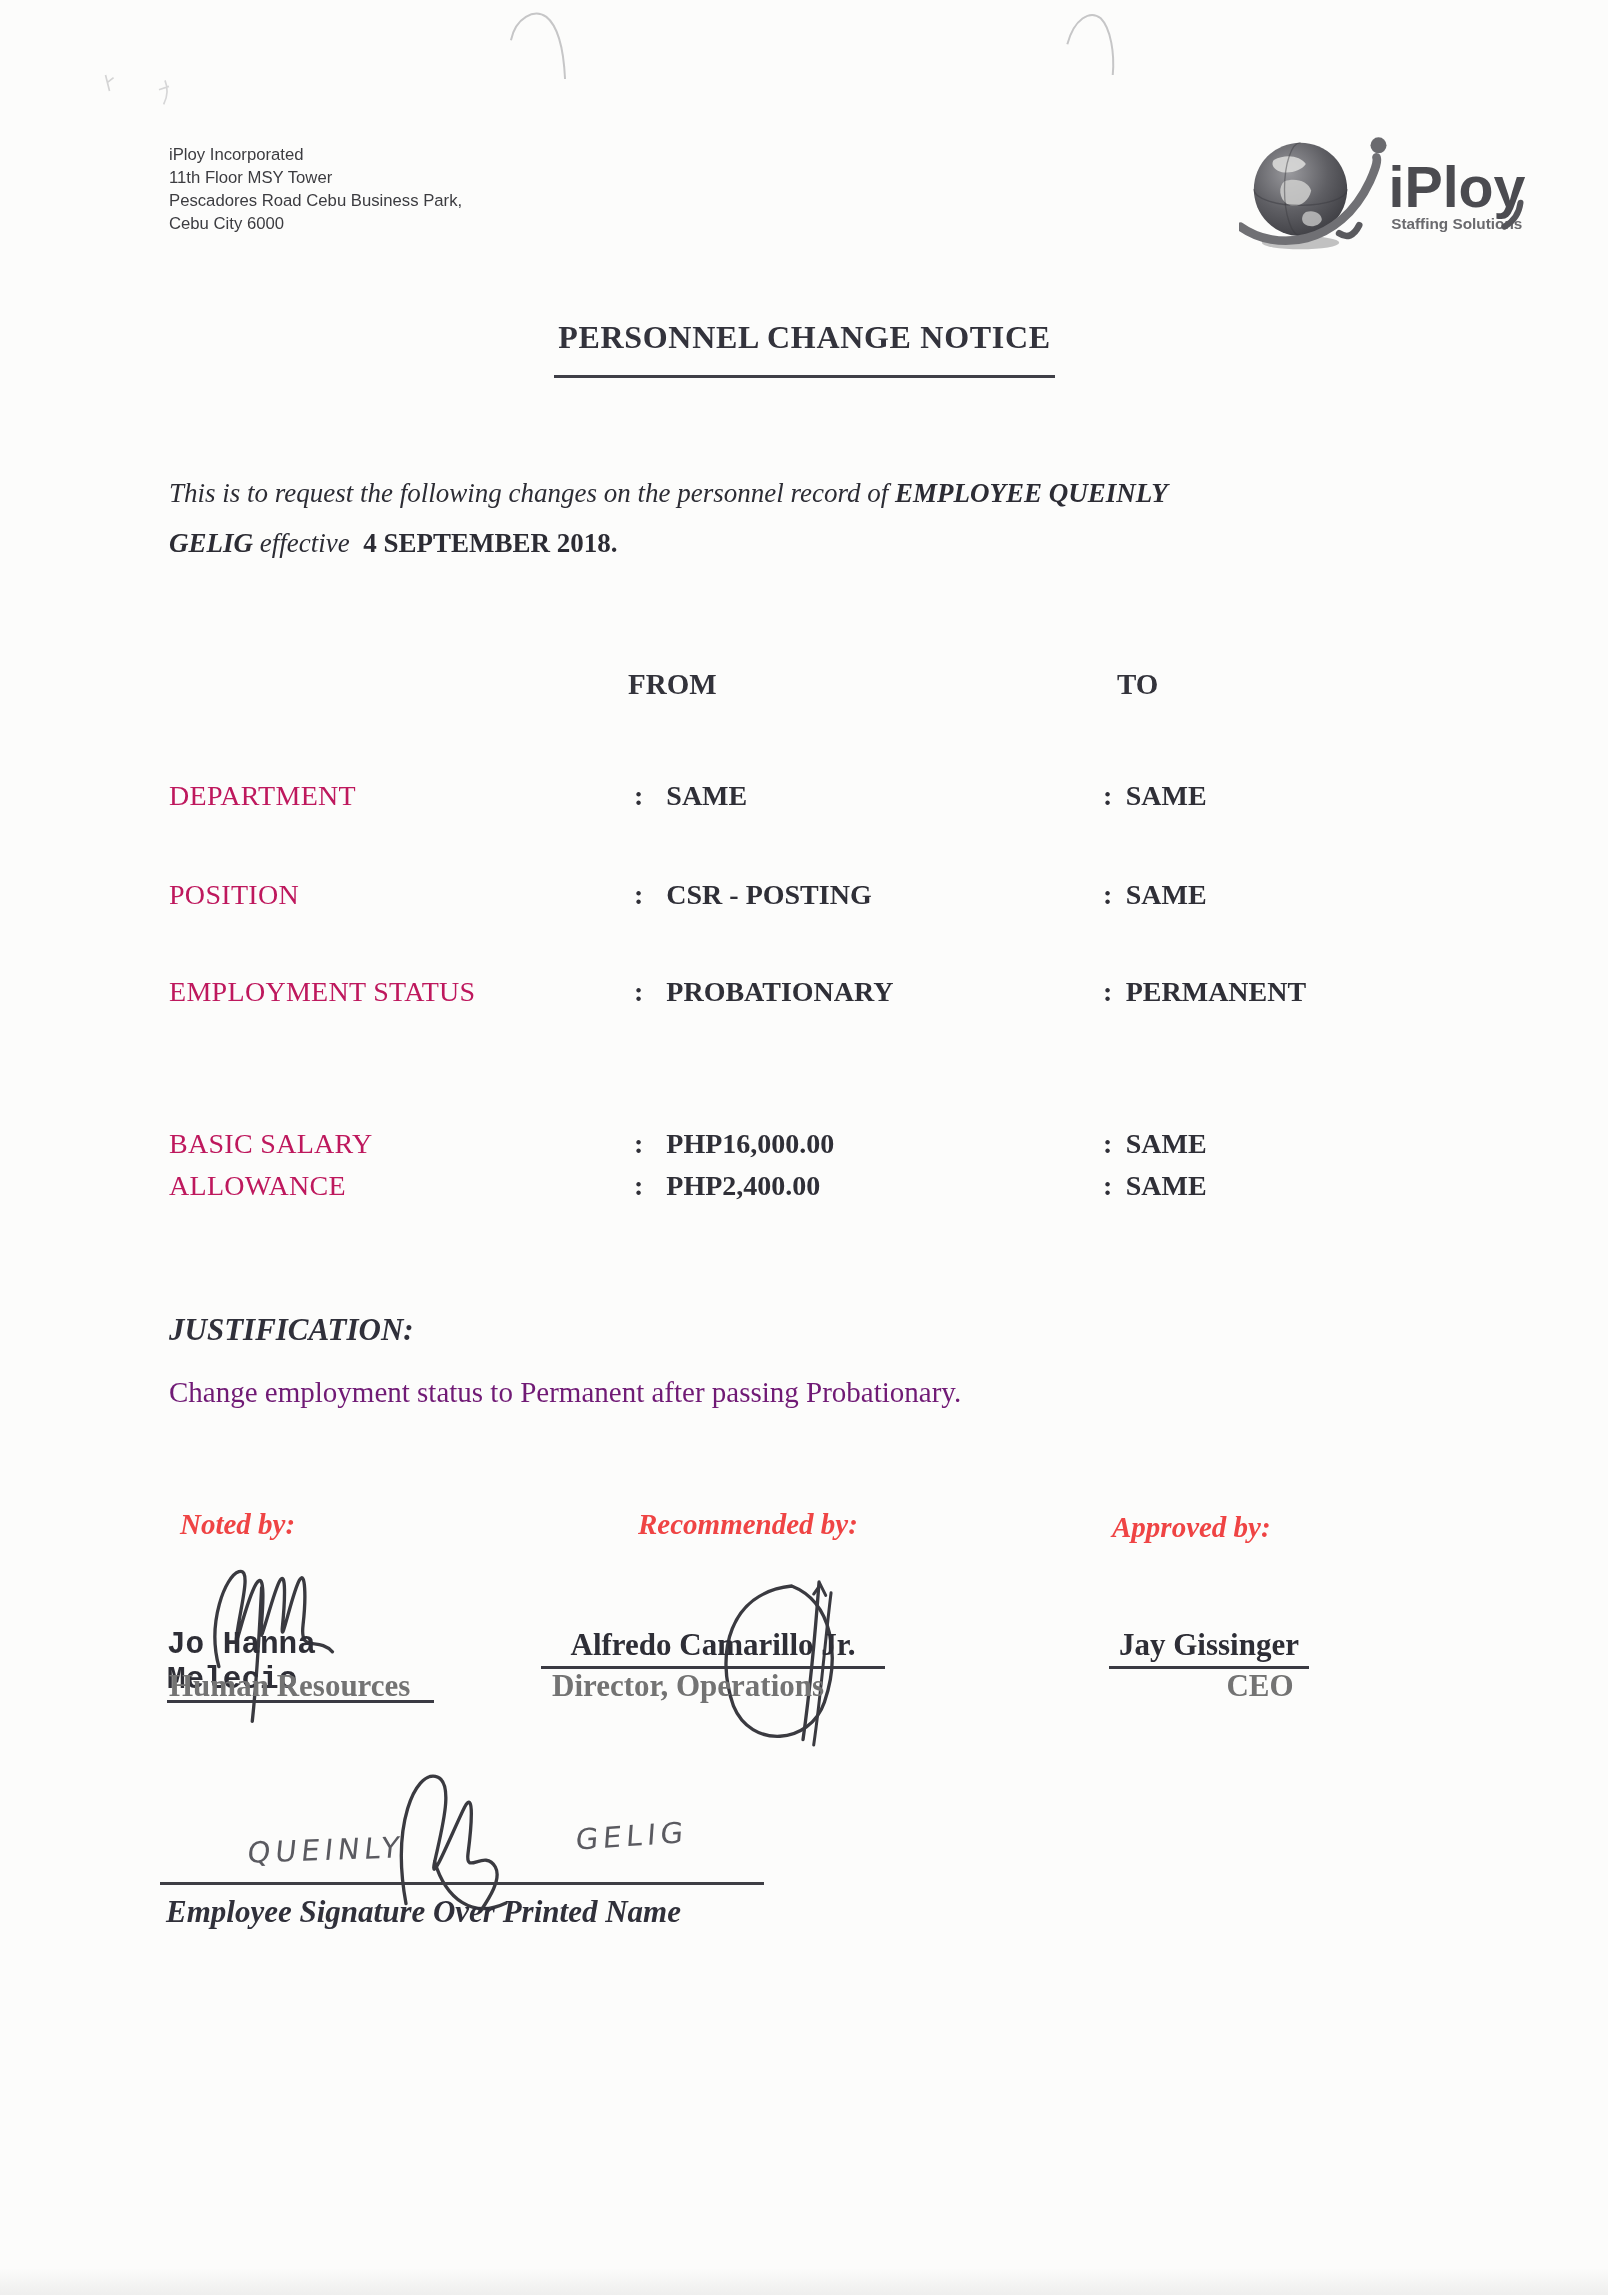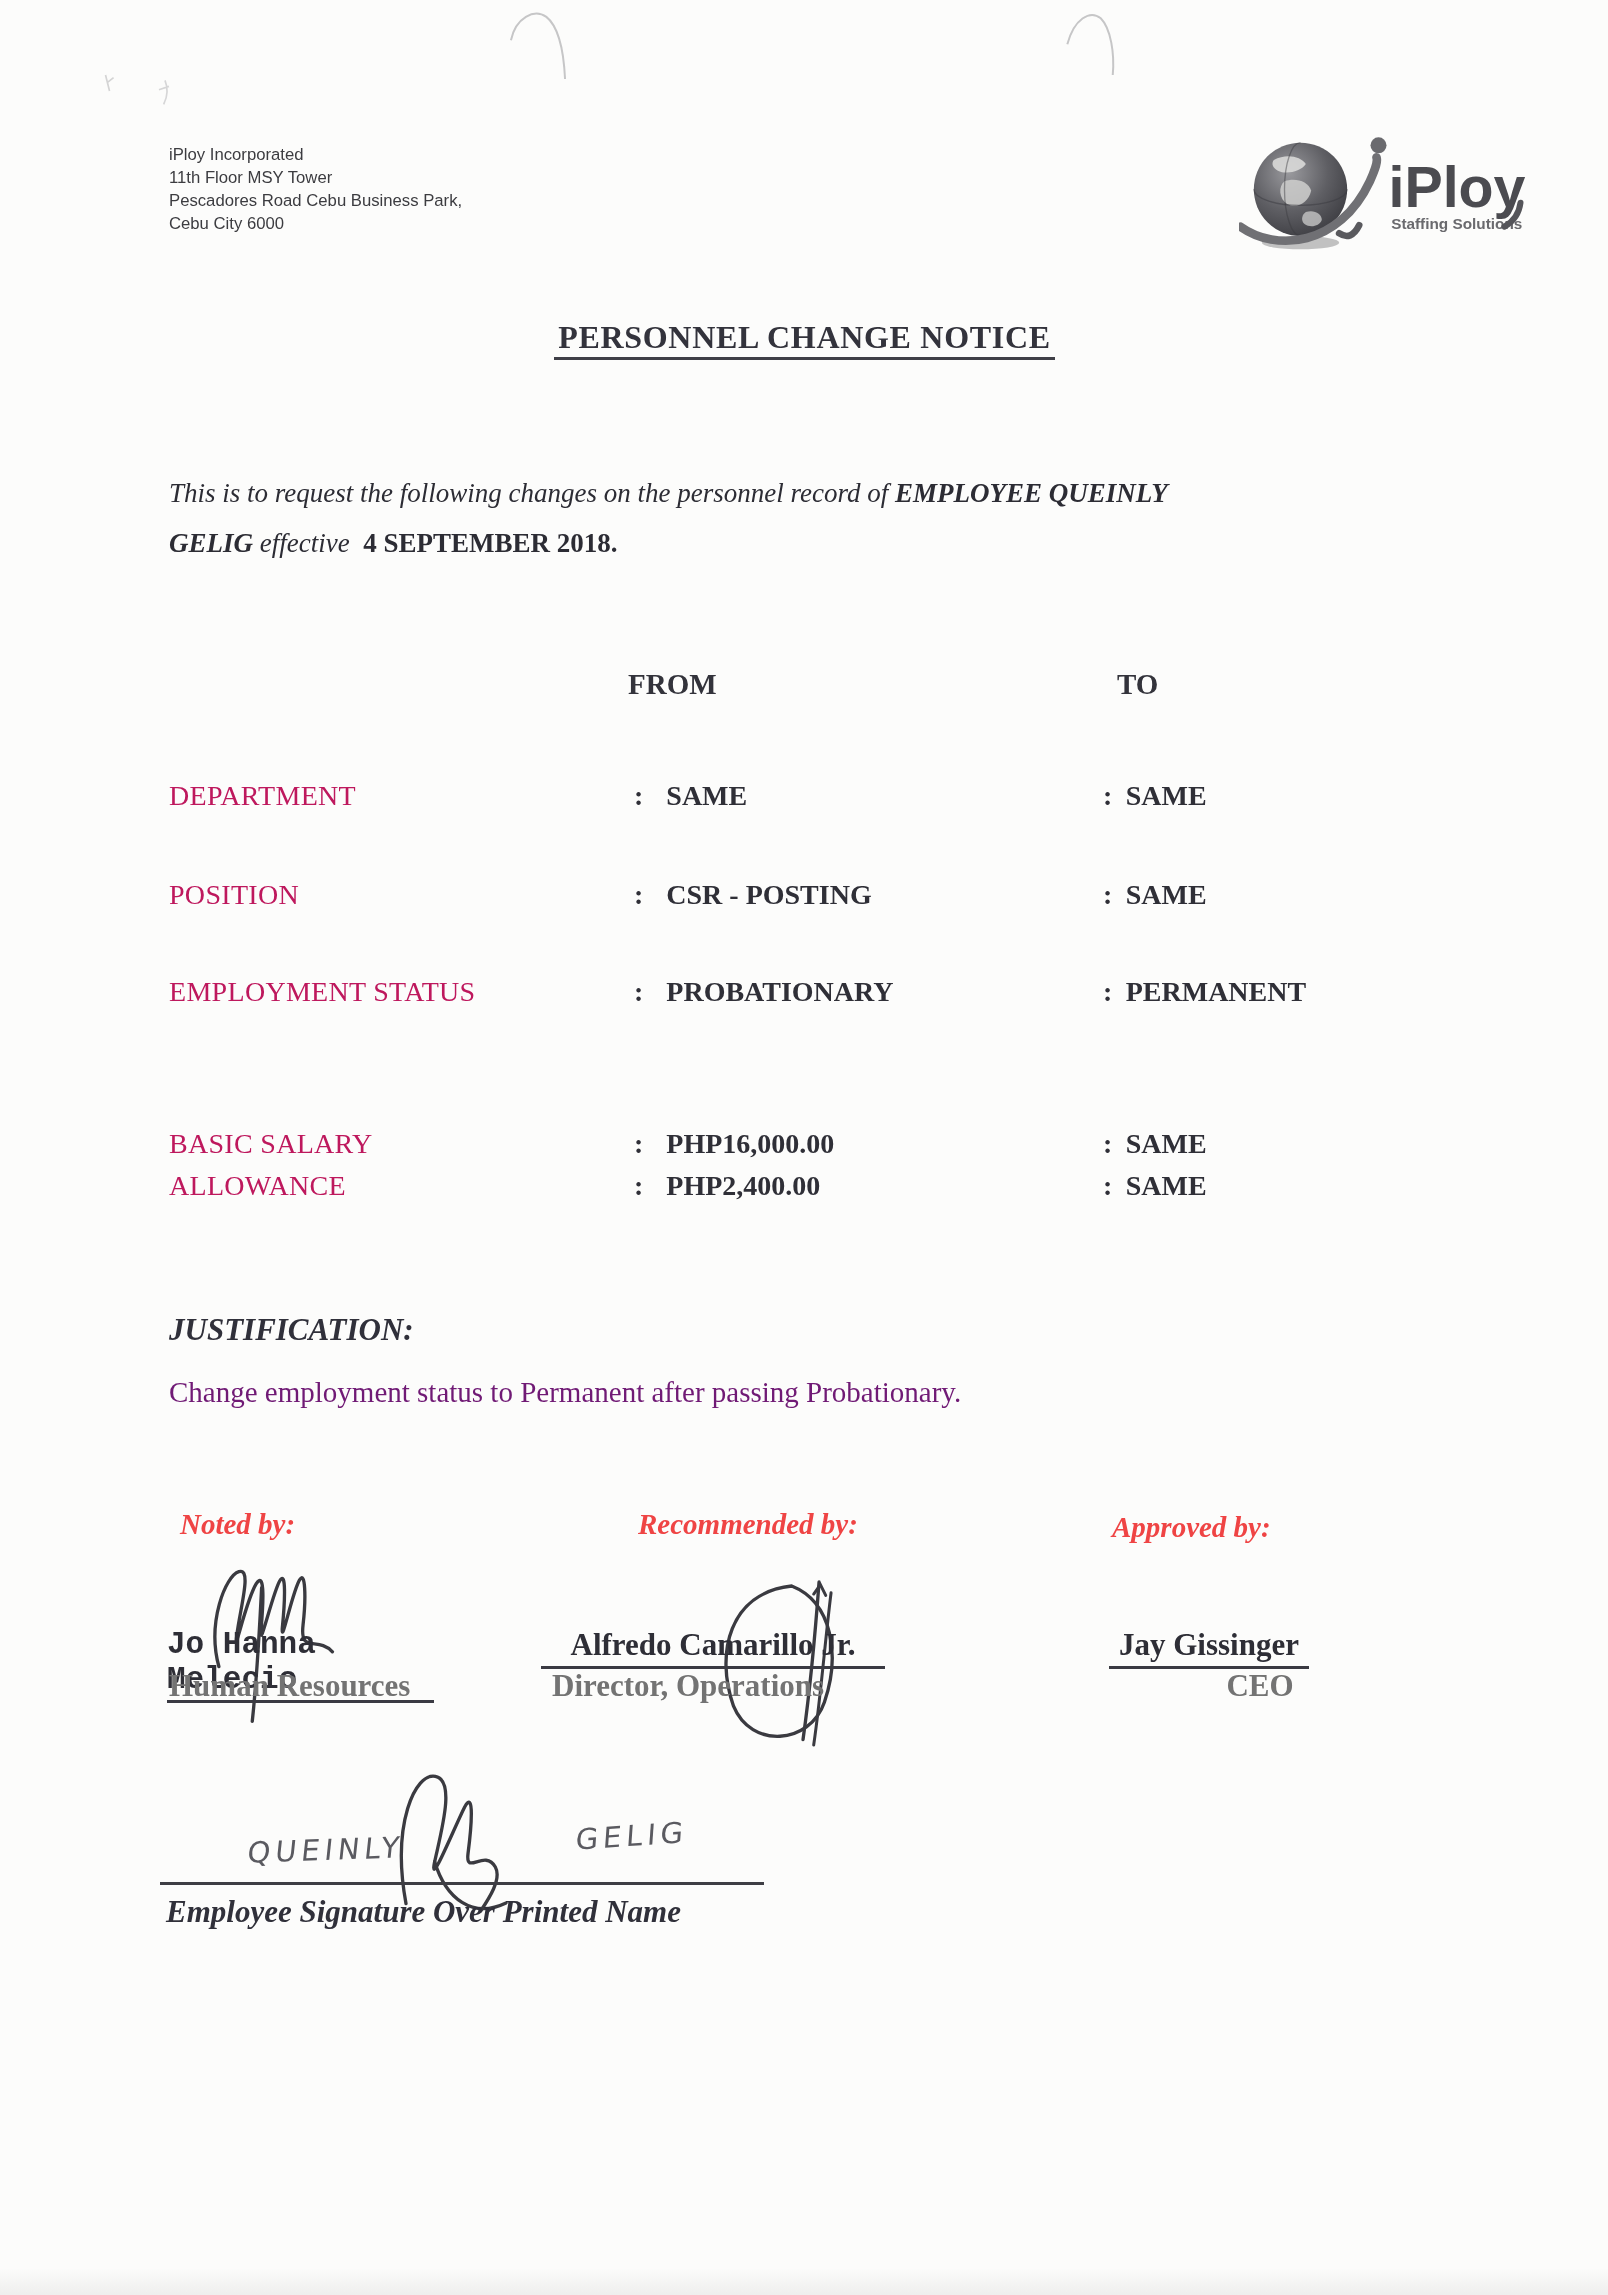--- a/index.html
+++ b/index.html
@@ -22,21 +22,21 @@
   }
   .logo-wrap { left:1239px; top:128px; width:287px; height:130px; }
 
   
   .title-row { left:0; right:0; top:319px; text-align:center; }
   .title {
     display:inline-block;
     font-size:32px; font-weight:bold; letter-spacing:0.7px;
     color:#33333c;
     border-bottom:3.3px solid #3f3f47;
-    padding:0 4px 1px 4px;
+    padding:0 4px 19px 4px;
   }
 
   
   .intro { left:169px; top:468px; width:1329px; font-size:27px; line-height:50px; color:#2c2c34; }
   .it { font-style:italic; }
   .bit { font-style:italic; font-weight:bold; }
   .bld { font-weight:bold; }
 
   
   .col-head { font-size:29px; font-weight:bold; color:#33333b; }

